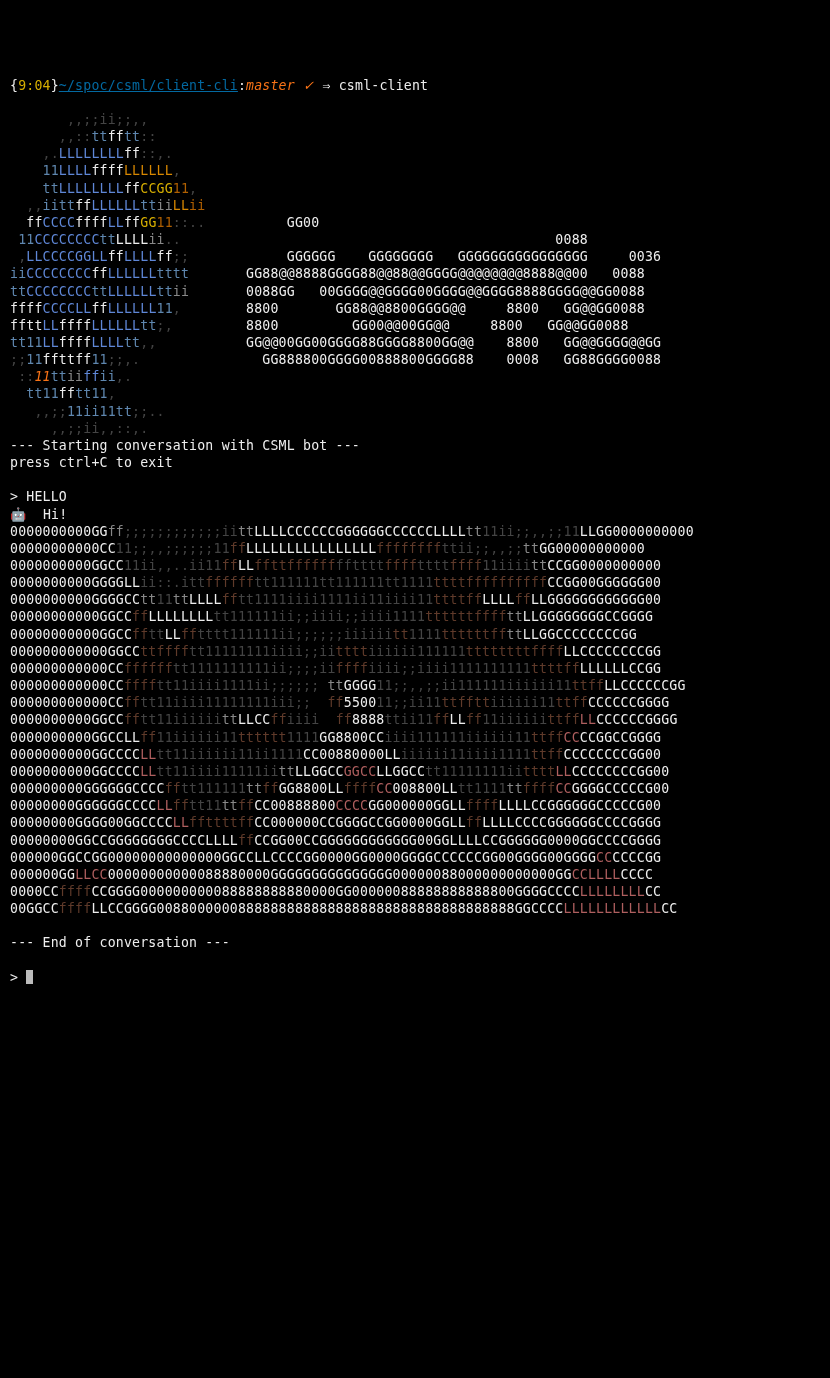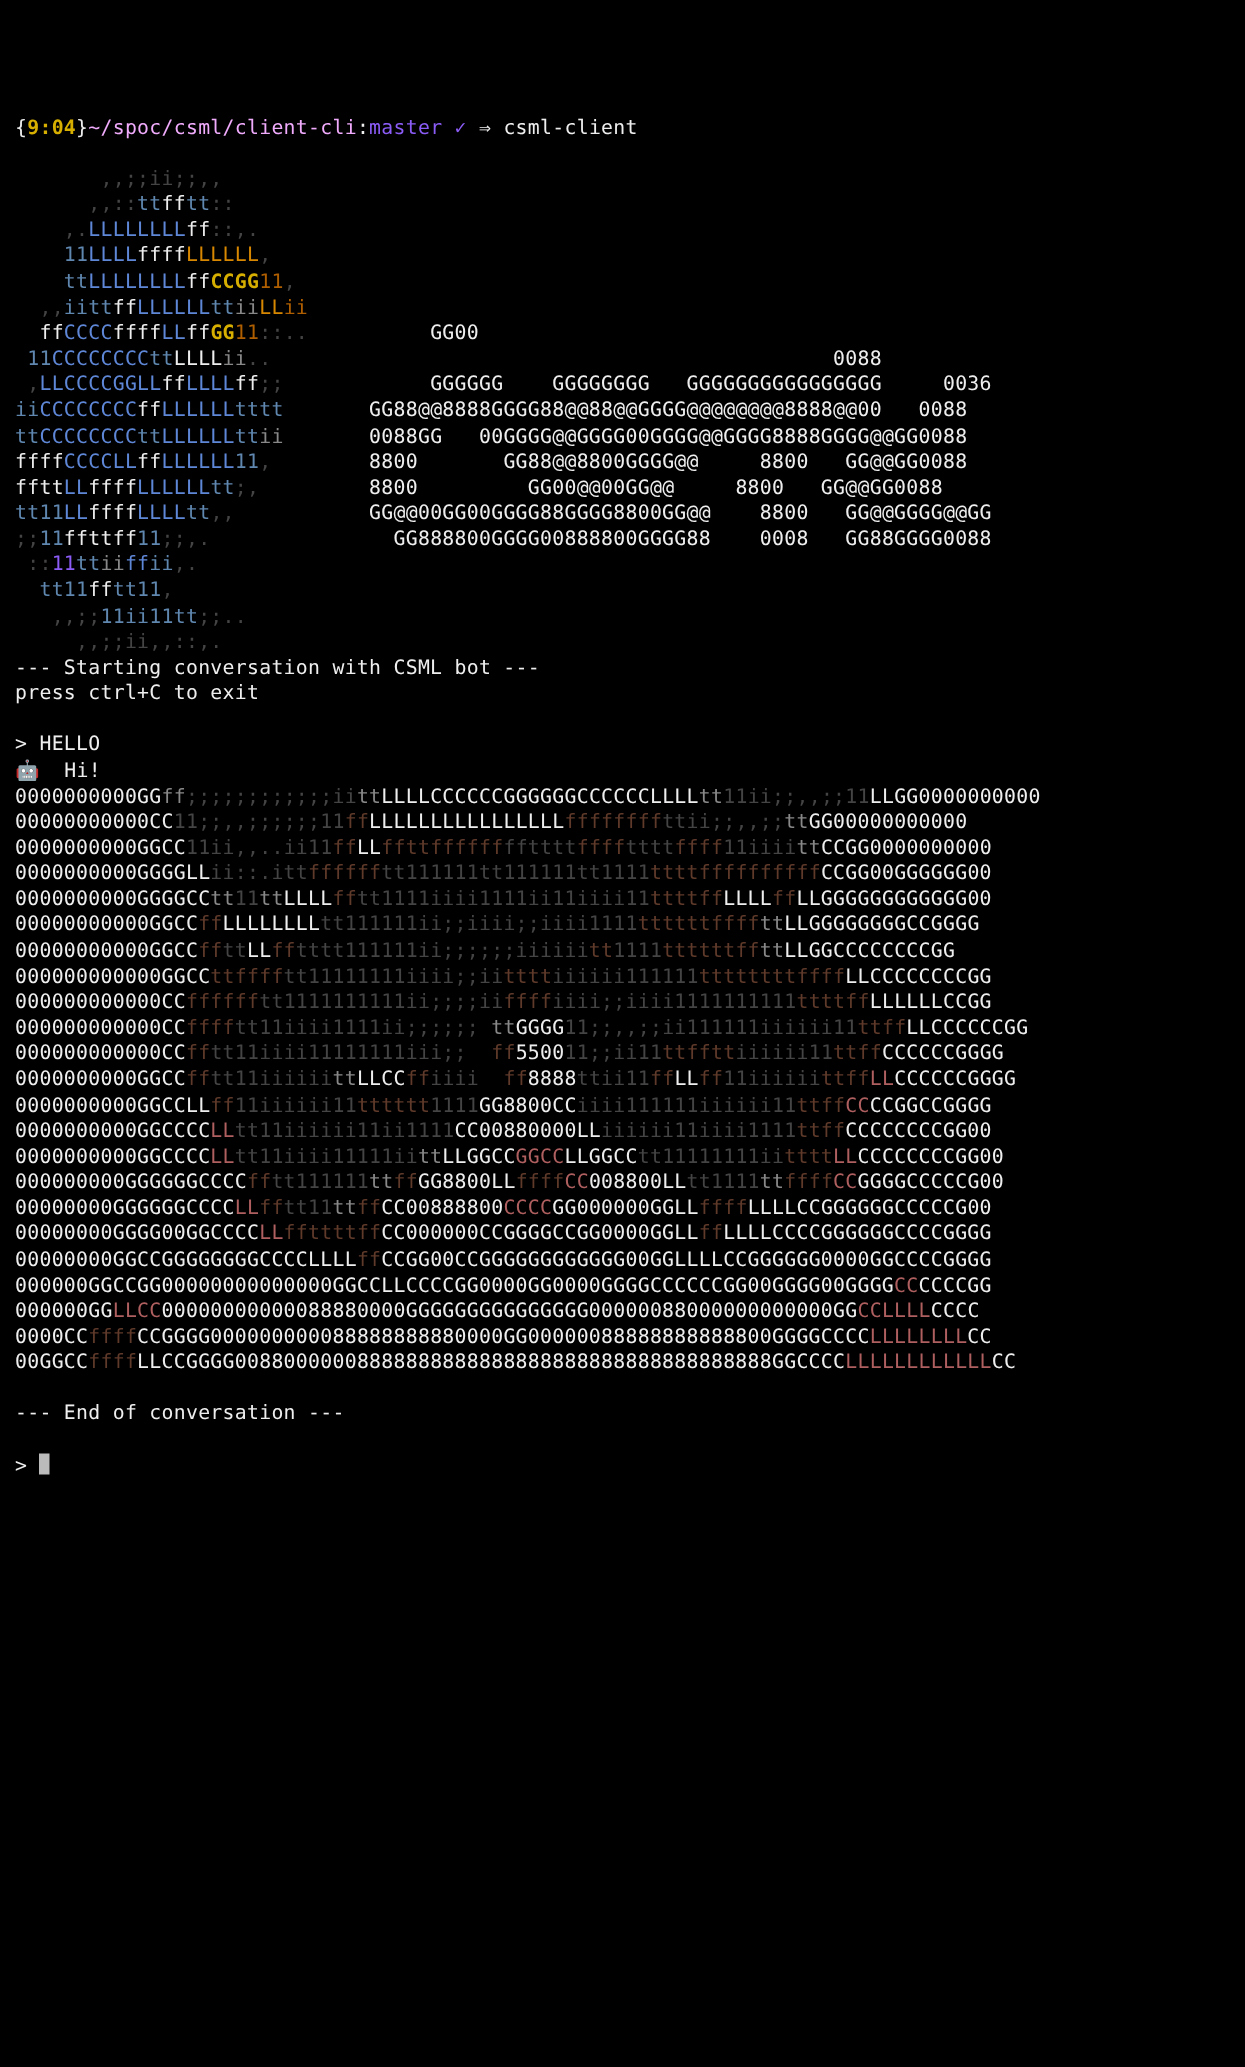--- a/index.html
+++ b/index.html
@@ -6,23 +6,23 @@
     background: #000;
     color: #ccc;
     font-family: "Menlo", "Consolas", "DejaVu Sans Mono", monospace;
     font-size: 13.2px;
     line-height: 1.3;
     margin: 0;
     padding: 8px 10px;
     white-space: pre;
     letter-spacing: 0.2px;
   }
-  .c-yellow   { color: #d7af00; font-weight: bold; }
-  .c-cyan     { color: #f0abfc; }
-  .c-green    { color: #8b5cf6; }
+  .c-yellow   { color: #d7af00; }
+  .c-cyan     { color: #0369a1; text-decoration: underline; }
+  .c-green    { color: #f97316; font-style: italic; }
   .c-white    { color: #eee; }
   .c-dim      { color: #444; }
   .c-grey     { color: #888; }
   .c-blue     { color: #5f87d7; }
   .c-orange   { color: #d78700; }
   .c-orange-d { color: #af5f00; }
   .c-steel    { color: #5f87af; }
   .c-brown    { color: #5f3a2a; }
   .c-red      { color: #af5f5f; }
   .cursor {

